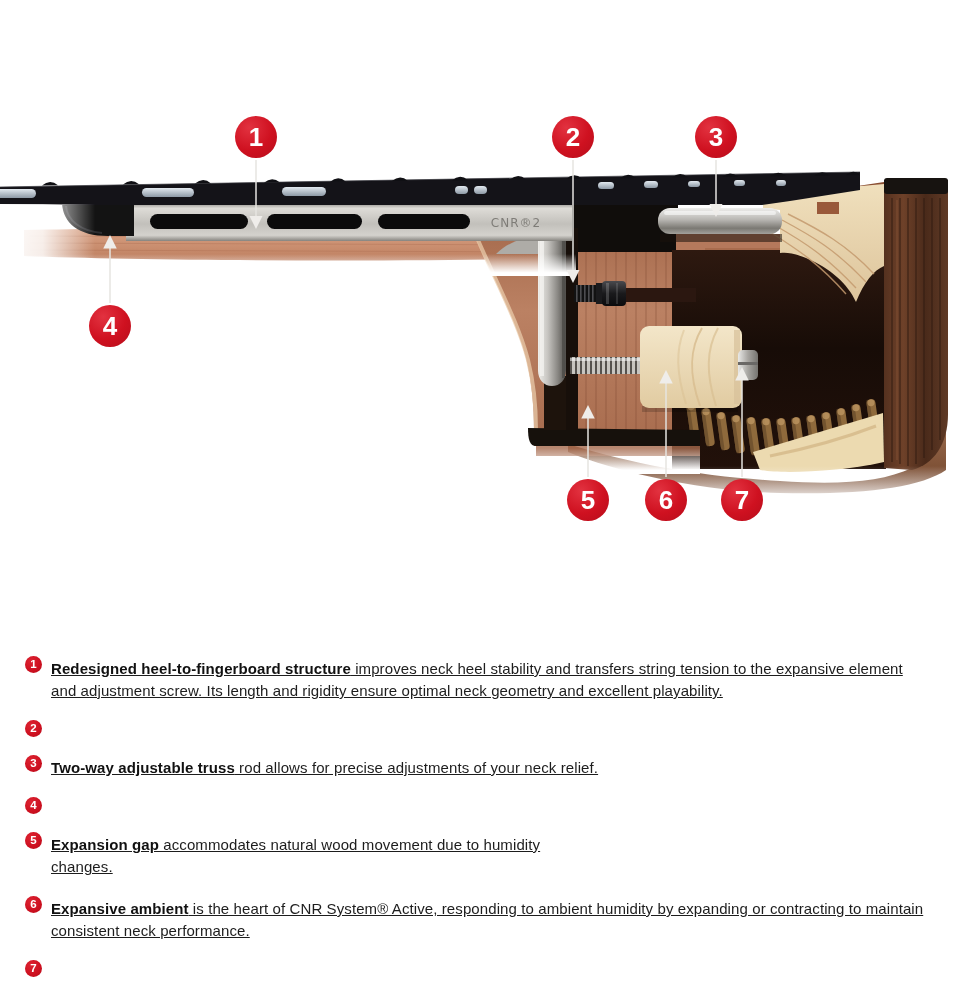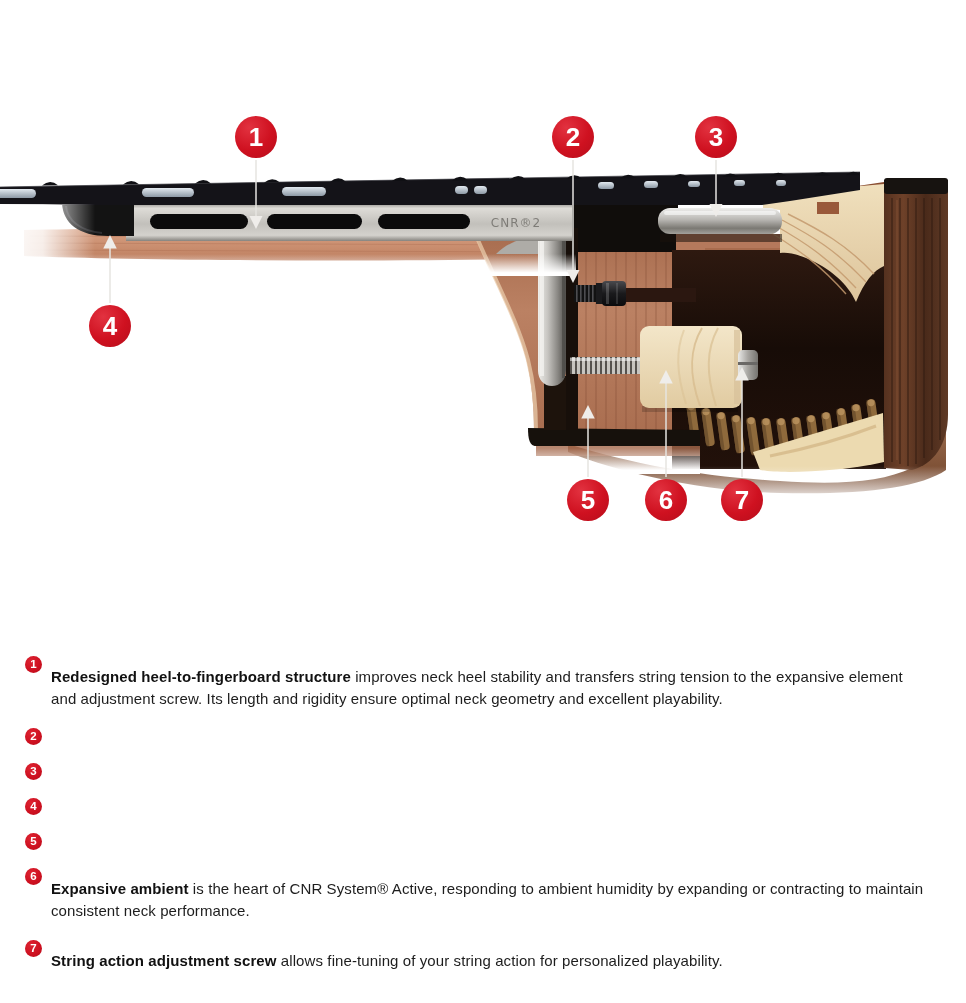--- a/index.html
+++ b/index.html
@@ -9,21 +9,21 @@
   
   .co{position:absolute;width:42px;height:42px;border-radius:50%;
       background:radial-gradient(circle at 34% 28%, #e23240 0%, #cf1120 55%, #b60d1b 100%);
       color:#fff;font-weight:bold;font-size:26px;line-height:42px;text-align:center;}
   
   .legend{position:absolute;left:0;top:654px;width:966px;padding:0 22px 0 25px;box-sizing:border-box;}
   .li{display:flex;align-items:flex-start;margin-bottom:16px;}
   .bullet{flex:0 0 17px;width:17px;height:17px;margin-top:2px;border-radius:50%;
           background:radial-gradient(circle at 35% 30%, #dd2331 0%, #cd1020 60%, #b30d1a 100%);
           color:#fff;font-size:11.5px;font-weight:bold;line-height:17px;text-align:center;}
-  .li p{margin:12px 0 0 9px;font-size:15px;line-height:22px;white-space:pre-wrap;letter-spacing:.1px;}
+  .li p{margin:4px 0 0 9px;font-size:15px;line-height:22px;white-space:pre-wrap;letter-spacing:.1px;text-decoration:underline;}
   .li b{font-weight:bold;color:#111;}
 </style>
 </head>
 <body>
 
 <div class="stage">
 
   <svg class="diagram" width="966" height="560" viewBox="0 0 966 560">
     <defs>
       <linearGradient id="neckG" x1="0" y1="0" x2="0" y2="1">
@@ -321,30 +321,32 @@
     <div class="li">
       <span class="bullet">1</span>
       <p><b>Redesigned heel-to-fingerboard structure</b><span> improves neck heel stability and transfers string tension to the expansive element
 and adjustment screw. Its length and rigidity ensure optimal neck geometry and excellent playability.</span></p>
     </div>
     <div class="li">
       <span class="bullet">2</span>
     </div>
     <div class="li">
       <span class="bullet">3</span>
+      <p><b>Two-way adjustable truss</b><span> rod allows for precise adjustments of your neck relief.</span></p>
     </div>
     <div class="li">
       <span class="bullet">4</span>
     </div>
     <div class="li">
       <span class="bullet">5</span>
+      <p><b>Expansion gap</b><span> accommodates natural wood movement due to humidity
+changes.</span></p>
     </div>
     <div class="li">
       <span class="bullet">6</span>
       <p><b>Expansive ambient</b><span> is the heart of CNR System® Active, responding to ambient humidity by expanding or contracting to maintain
 consistent neck performance.</span></p>
     </div>
     <div class="li">
       <span class="bullet">7</span>
-      <p><b>String action adjustment screw</b><span> allows fine-tuning of your string action for personalized playability.</span></p>
     </div>
   </div>
 </div>
 
 </body></html>

